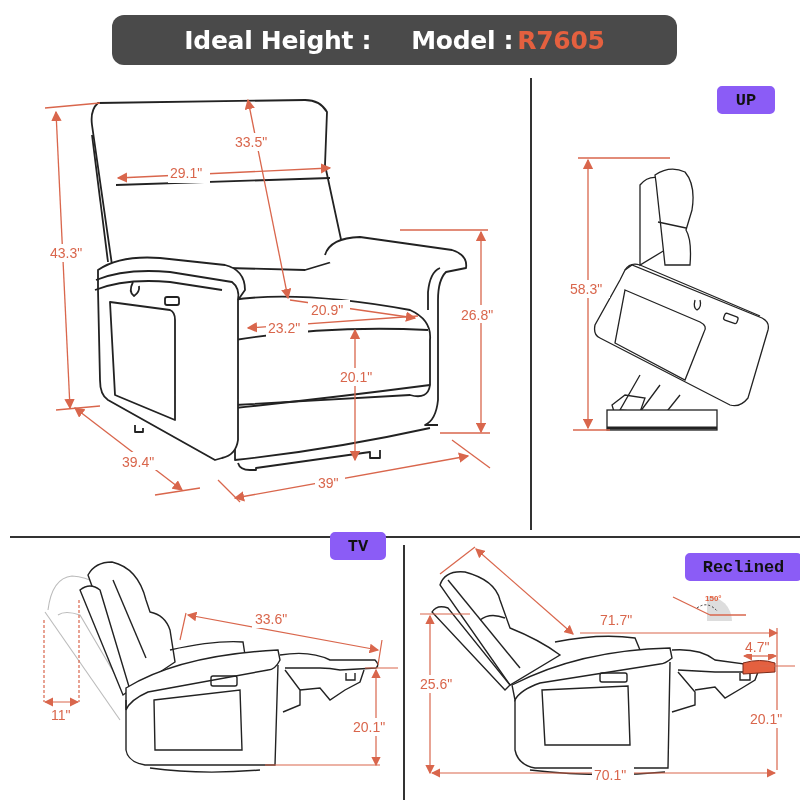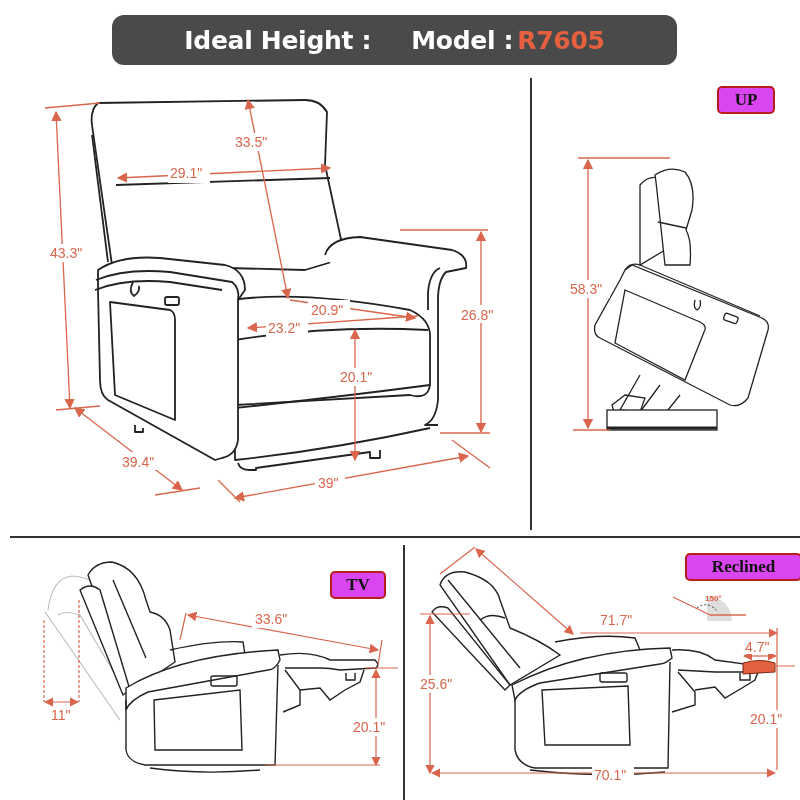--- a/index.html
+++ b/index.html
@@ -1,21 +1,21 @@
 <!DOCTYPE html>
 <html><head>
 <meta charset="utf-8">
 <style>
   html, body { margin:0; padding:0; background:#ffffff; }
   body { width:800px; height:800px; position:relative; overflow:hidden; font-family:"Liberation Sans", sans-serif; }
   .banner { position:absolute; left:112px; top:15px; width:565px; height:50px; background:#4a4a4a; border-radius:12px; display:flex; align-items:center; justify-content:center; gap:14px; font-family:"DejaVu Sans", sans-serif; font-size:25px; font-weight:bold; color:#ffffff; letter-spacing:-0.3px; }
   .banner .accent { color:#e4603f; }
   .banner .grp { display:flex; gap:4px; }
   .divider { position:absolute; background:#333333; }
-  .tag { position:absolute; border:2px solid #b91c1c; border-radius:5px; background:#d946ef; font-family:Liberation Serif, serif; font-weight:bold; color:#111; display:flex; align-items:center; justify-content:center; font-size:17px; }
+  .tag { position:absolute; border:2px solid #8b5cf6; border-radius:5px; background:#8b5cf6; font-family:Liberation Mono, monospace; font-weight:bold; color:#111; display:flex; align-items:center; justify-content:center; font-size:17px; }
   svg { position:absolute; left:0; top:0; }
   .dim { font-family:"Liberation Sans", sans-serif; font-size:14px; fill:#d9664c; }
 </style>
 </head>
 <body>
 
 <div class="banner">
   <div class="grp">
     <span>Ideal Height :</span>
   </div>
@@ -23,21 +23,21 @@
     <span>Model :</span>
     <span class="accent">R7605</span>
   </div>
 </div>
 
 <div class="divider" style="left:530px; top:78px; width:2px; height:452px;"></div>
 <div class="divider" style="left:10px; top:536px; width:790px; height:2px;"></div>
 <div class="divider" style="left:403px; top:545px; width:2px; height:255px;"></div>
 
 <div class="tag" style="left:717px; top:86px; width:54px; height:24px;">UP</div>
-<div class="tag" style="left:330px; top:571px; width:52px; height:24px;">TV</div>
+<div class="tag" style="left:330px; top:532px; width:52px; height:24px;">TV</div>
 <div class="tag" style="left:657px; top:553px; width:113px; height:24px;margin-left:28px;">Reclined</div>
 
 <svg width="800" height="800" viewBox="0 0 800 800">
   <defs>
     <marker id="ah" markerWidth="8" markerHeight="8" refX="7" refY="4" orient="auto-start-reverse">
       <path d="M0,0 L8,4 L0,8 z" fill="#d9664c"></path>
     </marker>
   </defs>
 
   <g fill="none" stroke="#222" stroke-width="1.8" stroke-linejoin="round">

